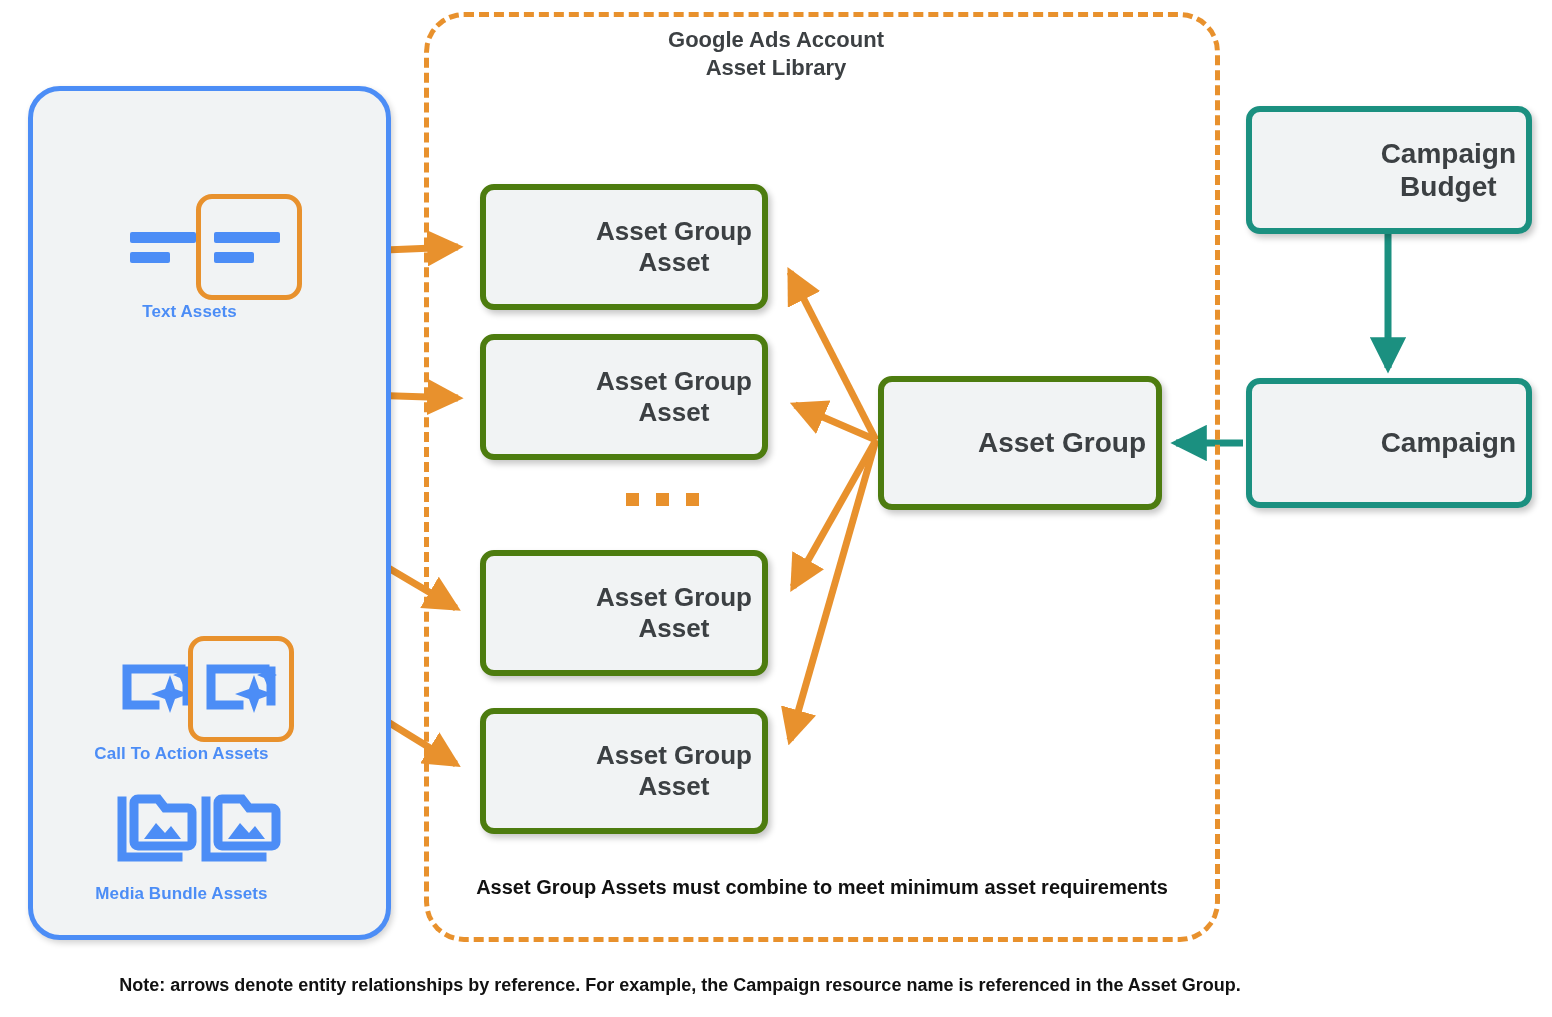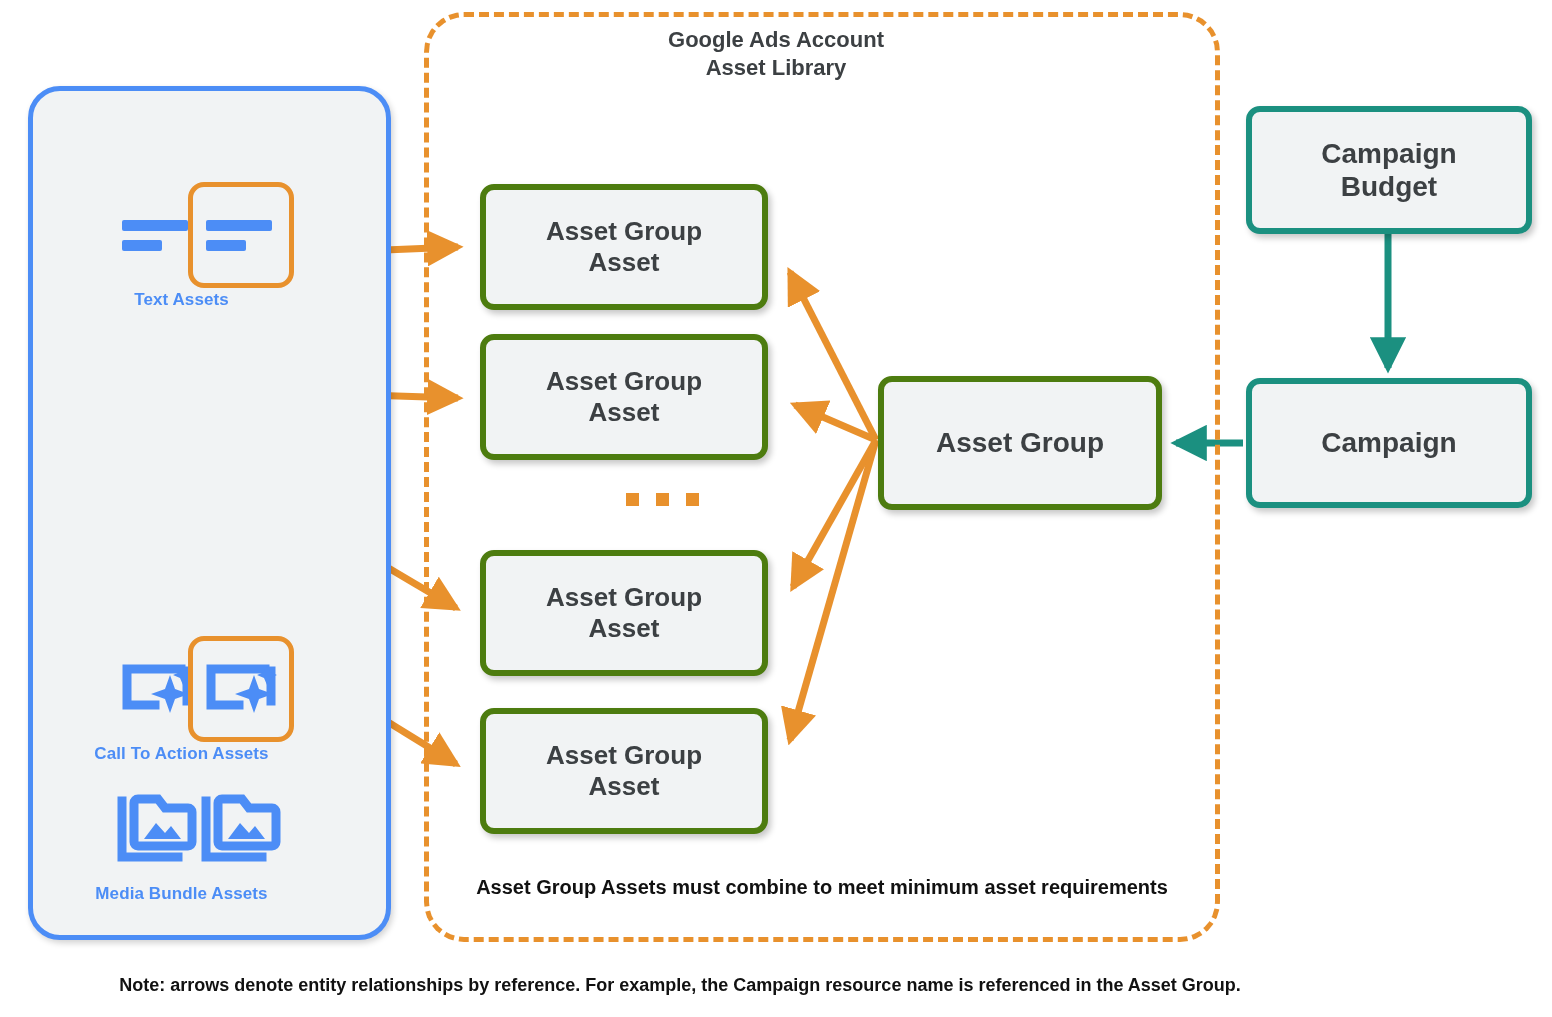--- a/index.html
+++ b/index.html
@@ -21,21 +21,21 @@
     pointer-events:none;
   }
 
   
   .node{
     position:absolute;
     box-sizing:border-box;
     background:#f1f3f4;
     display:flex;
     align-items:center;
-    justify-content:center;
+    justify-content:flex-end;
     text-align:center;
     color:#3c4043;
     border-radius:14px;
     box-shadow:3px 4px 6px rgba(0,0,0,0.22);
     line-height:1.18;
     z-index:5;
   }
   .node.orange{ border:6px solid #4d7c0f; }
   .node.teal  { border:6px solid #1b9080; }
 
@@ -173,21 +173,21 @@
 
   <div id="mutate-box"></div>
 
   <div id="asset-library"></div>
 
   <div id="library-title">
     <span>Google Ads Account</span><br>
     <span>Asset Library</span>
   </div>
 
-  <div class="asset-row" style="top:188px;">
+  <div class="asset-row" style="top:200px;padding-left:8px;">
     <div class="asset-icons">
       <div class="icon-slot first">
         <svg width="74" height="50" viewBox="0 0 74 50" aria-hidden="true">
           <rect x="2" y="10" width="66" height="11" rx="2" fill="#4c8df6"></rect>
           <rect x="2" y="30" width="40" height="11" rx="2" fill="#4c8df6"></rect>
         </svg>
       </div>
       <div class="hl-ring"></div>
       <div class="icon-slot second">
         <svg width="74" height="50" viewBox="0 0 74 50" aria-hidden="true">

